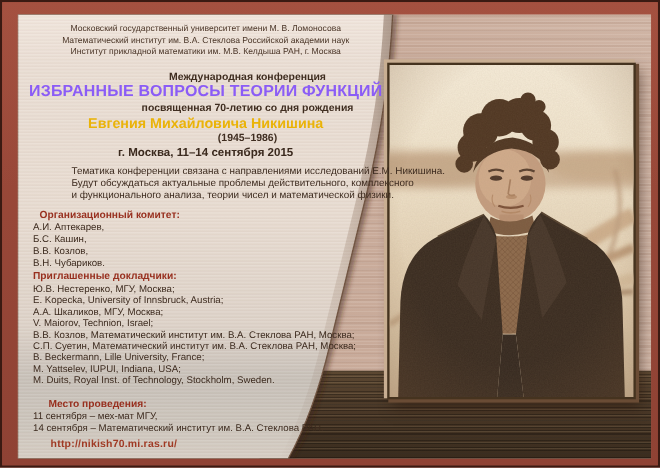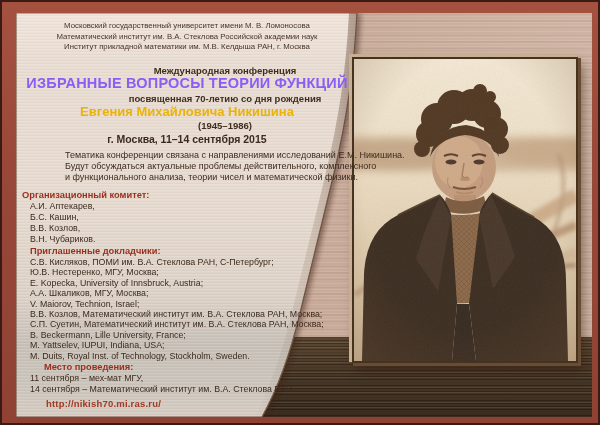--- a/index.html
+++ b/index.html
@@ -191,31 +191,30 @@
       <div class="tblock c person" style="top:91px;">Евгения Михайловича Никишина</div>
       <div class="tblock c years" style="top:107px;">(1945–1986)</div>
       <div class="tblock c place" style="top:120px;">г. Москва, 11–14 сентября 2015</div>
 
       <div class="tblock body-txt" style="left:14px;top:137px;">
         <div class="ln">Тематика конференции связана с направлениями исследований Е.М. Никишина.</div>
         <div class="ln">Будут обсуждаться актуальные проблемы действительного, комплексного</div>
         <div class="ln">и функционального анализа, теории чисел и математической физики.</div>
       </div>
 
-      <div class="tblock red-head" style="left:6px;top:177px;">Организационный комитет:</div>
+      <div class="tblock red-head" style="left:20px;top:177px;">Организационный комитет:</div>
       <div class="tblock list list11" style="left:14px;top:188px;">
         <div class="ln">А.И. Аптекарев,</div>
         <div class="ln">Б.С. Кашин,</div>
         <div class="ln">В.В. Козлов,</div>
         <div class="ln">В.Н. Чубариков.</div>
       </div>
 
       <div class="tblock red-head" style="left:14px;top:233px;">Приглашенные докладчики:</div>
       <div class="tblock list" style="left:14px;top:244px;">
-        <div class="ln">С.В. Кисляков, ПОМИ им. В.А. Стеклова РАН, С-Петербург;</div>
         <div class="ln">Ю.В. Нестеренко, МГУ, Москва;</div>
         <div class="ln">E. Kopecka, University of Innsbruck, Austria;</div>
         <div class="ln">А.А. Шкаликов, МГУ, Москва;</div>
         <div class="ln">V. Maiorov, Technion, Israel;</div>
         <div class="ln">В.В. Козлов, Математический институт им. В.А. Стеклова РАН, Москва;</div>
         <div class="ln">С.П. Суетин, Математический институт им. В.А. Стеклова РАН, Москва;</div>
         <div class="ln">B. Beckermann, Lille University, France;</div>
         <div class="ln">M. Yattselev, IUPUI, Indiana, USA;</div>
         <div class="ln">M. Duits, Royal Inst. of Technology, Stockholm, Sweden.</div>
       </div>

